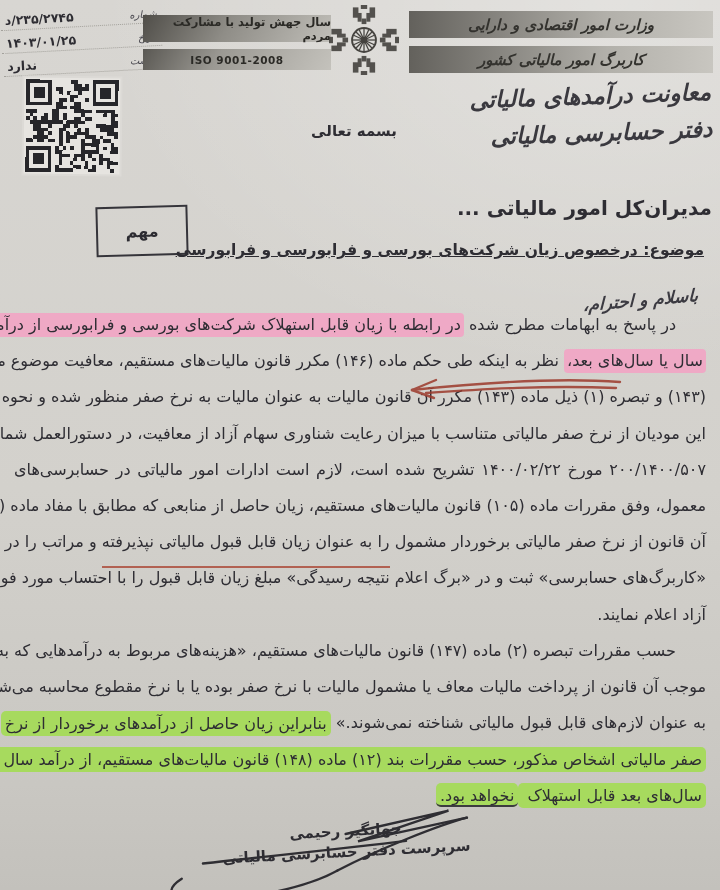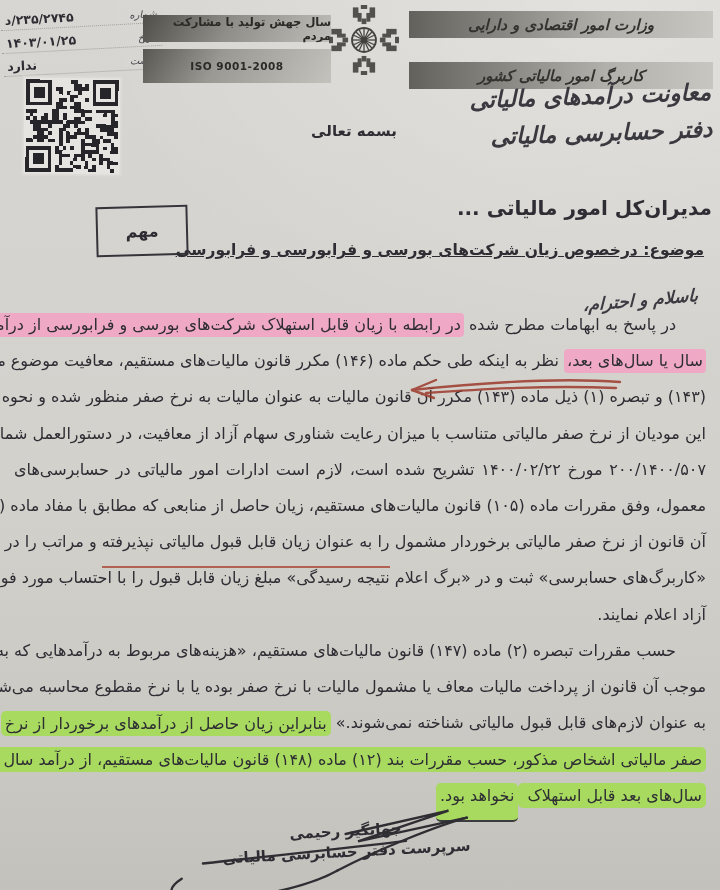--- a/index.html
+++ b/index.html
@@ -16,25 +16,25 @@
   .meta{left:2px;top:8px;width:160px;transform:rotate(-3deg);direction:rtl;}
   .meta-row{display:flex;justify-content:space-between;align-items:baseline;
     border-bottom:1px dotted rgba(120,118,112,.55);padding:1px 4px 2px;margin-bottom:4px;}
   .meta-label{font-size:10px;font-style:italic;color:#4a4950;}
   .meta-value{font-size:12.5px;font-weight:bold;letter-spacing:.5px;}
   
   .banner{display:flex;align-items:center;justify-content:center;color:#2b2a26;}
   .center-banners{left:143px;top:15px;width:188px;}
   .slogan-bar{height:27px;background:linear-gradient(120deg,#504e49,#8f8d87 45%,#c0beb8);
     font-size:11.5px;font-weight:bold;margin-bottom:7px;}
-  .iso-bar{height:34px;background:linear-gradient(120deg,#5a5853,#9b9993 40%,#c4c2bc);
+  .iso-bar{height:21px;background:linear-gradient(120deg,#5a5853,#9b9993 40%,#c4c2bc);
     font-size:10.5px;font-weight:bold;direction:ltr;letter-spacing:.5px;}
   .right-banners{left:409px;top:11px;width:304px;}
   .rb{height:27px;background:linear-gradient(90deg,#63615c,#b2b0aa 65%,#c8c6c0);
-    font-size:15px;font-weight:bold;font-style:italic;margin-bottom:24px;color:#33322e;}
+    font-size:15px;font-weight:bold;font-style:italic;margin-bottom:8px;color:#33322e;}
   
   .emblem{left:322px;top:5px;width:84px;height:70px;}
   
   .qr{left:24px;top:78px;width:96px;height:96px;transform:rotate(.6deg);
     background:#e6e4e0;box-shadow:0 0 0 2px #dcdad6;}
   
   .deputy{right:8px;top:78px;text-align:right;transform:rotate(-2deg);
     font-style:italic;font-weight:600;color:#3a393f;line-height:37px;font-size:23px;}
   .deputy .l2{padding-left:14px;}
   .besmeh{left:0;right:12px;top:122px;text-align:center;font-weight:bold;font-size:15px;}
@@ -47,21 +47,21 @@
   .salutation{right:22px;top:290px;font-size:17px;font-style:italic;font-weight:600;
     transform:rotate(-5deg) skewX(-6deg);color:#3b3a41;}
   
   .body-text{left:14px;right:14px;top:310px;direction:rtl;font-size:16px;}
   .bline{height:36.2px;line-height:30px;text-align:justify;text-align-last:justify;white-space:nowrap;}
   .bline.indent{padding-right:30px;}
   .bline.last{text-align-last:right;}
   .hl-pink{background:rgba(242,164,196,.9);padding:2px 3px 3px;border-radius:4px;box-decoration-break:clone;}
   .hl-green{background:#a7da5e;padding:2.5px 4px 3.5px;border-radius:5px;box-decoration-break:clone;}
   .u-red{border-bottom:2.5px solid rgba(170,70,52,.8);padding-bottom:15px;}
-  .u-dark{border-bottom:2px solid #3c3b40;padding-bottom:16px;margin-left:37px;}
+  .u-dark{border-bottom:2px solid #3c3b40;padding-bottom:1px;margin-left:37px;}
   .arrow-note{left:392px;top:376px;width:236px;height:24px;}
   
   .signature{right:250px;top:822px;text-align:center;transform:rotate(-3deg);font-weight:bold;}
   .sig-name{font-size:15px;}
   .sig-title{font-size:15px;margin-top:3px;}
   .scribble{position:absolute;left:-72px;top:-14px;pointer-events:none;}
 </style>
 </head>
 <body>
 

